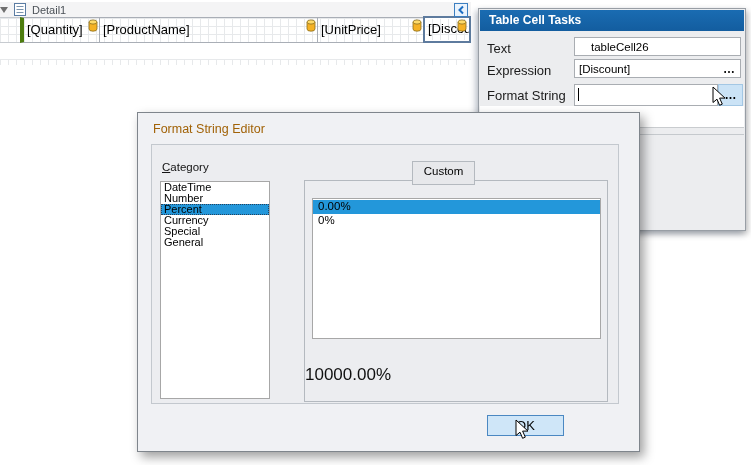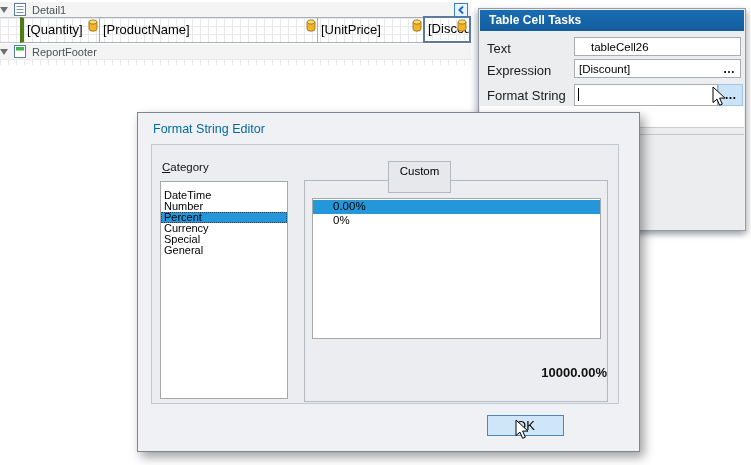--- a/index.html
+++ b/index.html
@@ -46,42 +46,42 @@
              justify-content:center; font-size:12px; font-weight:bold; cursor:pointer; }
   .fmt-caret { position:absolute; left:99px; top:79px; width:1px; height:13px; background:#000; }
   .tp-white { position:absolute; left:1px; right:1px; top:97px; height:22px;
               background:#fff; border-bottom:1px solid #c9cccf; }
   .tp-sep { position:absolute; left:1px; right:1px; top:125px; height:1px; background:#c5c9cd; }
 
   
   .dialog { position:absolute; left:137px; top:112px; width:503px; height:340px;
             background:#f0f1f4; border:1px solid #7f858c;
             box-shadow:4px 5px 10px rgba(0,0,0,.38); z-index:20; }
-  .dlg-title { position:absolute; left:15px; top:9px; font-size:12.5px; color:#0369a1;text-align:right; }
+  .dlg-title { position:absolute; left:15px; top:9px; font-size:12.5px; color:#a16207;text-align:right; }
   .groupbox { position:absolute; left:13px; top:31px; width:468px; height:260px;
               background:#ecedf0; border:1px solid #c3c8ce; }
   .cat-label { position:absolute; left:10px; top:16px; font-size:11.5px; color:#141414; }
   .cat-label .mn { text-decoration:underline; }
-  .cat-list { position:absolute; left:8px; top:36px; width:128px; height:218px;
-              background:#fff; border:1px solid #a7a7a7; padding-top:8px; }
+  .cat-list { position:absolute; left:8px; top:36px; width:110px; height:218px;
+              background:#fff; border:1px solid #a7a7a7; padding-top:0; }
   .cat-item { font-size:11px; line-height:11px; padding:0 3px; color:#000; cursor:default; }
   .cat-item.selected { background:#2397da; outline:1px dotted #24425f; outline-offset:-1px; }
   .tab { position:absolute; font-size:11.5px; text-align:center; border:1px solid #b4b9bf; cursor:pointer; }
   .tab.active { left:152px; top:15px; width:92px; height:21px; background:#ecedf0;
                 border-bottom:none; color:#1177d7; line-height:20px; z-index:2; }
-  .tab.inactive { left:236px; top:16px; width:63px; height:32px; background:#e7e8eb;
+  .tab.inactive { left:260px; top:16px; width:63px; height:24px; background:#e7e8eb;
                   color:#000; line-height:18px; z-index:1; }
   .tabpage { position:absolute; left:152px; top:35px; width:304px; height:222px;
              background:#ecedf0; border:1px solid #b4b9bf; }
   .type-list { position:absolute; left:7px; top:17px; width:289px; height:141px;
                background:#fff; border:1px solid #a7a7a7; padding-top:1px; }
-  .type-item { font-size:11.5px; line-height:13.5px; padding:0 20px; color:#000; cursor:default; }
+  .type-item { font-size:11.5px; line-height:13.5px; padding:0 5px; color:#000; cursor:default; }
   .type-item.selected { background:#2397da; }
-  .preview { position:absolute; left:0; right:0; top:184px; text-align:right;
-             font-size:13px; color:#101010;font-weight:bold; }
+  .preview { position:absolute; left:0; right:0; top:184px; text-align:left;
+             font-size:17px; color:#101010; }
   .btn { position:absolute; top:302px; height:21px; font-family:inherit; font-size:13px;
          color:#000; cursor:pointer;margin-left:28px; }
   .btn.ok { left:321px; width:77px; background:#cfe6f8; border:1px solid #4b88c2; }
   .btn.cancel { left:421px; width:74px; background:#fafafb; border:1px solid #b2b2b2; }
 
   .cursor { position:absolute; z-index:50; pointer-events:none; }
   .cursor-format { left:712px; top:86px; }
   .cursor-ok { left:515px; top:419px; }
 </style>
 </head>
@@ -125,30 +125,20 @@
     <path d="M1,3 v7 a4,2.2 0 0 0 8,0 v-7" fill="#f5b225" stroke="#8a6d1c" stroke-width="0.8"></path>
     <ellipse cx="5" cy="3" rx="4" ry="2.1" fill="#ffdb69" stroke="#8a6d1c" stroke-width="0.8"></ellipse>
   </svg>
 
   <div class="smarttag-btn">
     <svg width="8" height="10">
       <polyline points="6,1.5 2.5,5 6,8.5" stroke="#1d6ec2" stroke-width="2" fill="none"></polyline>
     </svg>
   </div>
 
-  <div class="band-header" style="top:44px;">
-    <svg width="8" height="6">
-        <polygon points="0,0 8,0 4,6" fill="#6f6f6f"></polygon>
-      </svg>
-    <svg width="12" height="13">
-      <rect x="0.5" y="0.5" width="11" height="12" fill="#fff" stroke="#5a7ca3"></rect>
-      <rect x="2" y="2" width="8" height="3.5" fill="#3db54a"></rect>
-    </svg>
-    <span class="bname">ReportFooter</span>
-  </div>
 
   <div class="grid-strip footer-strip"></div>
 
   <div class="task-panel">
     <div class="tp-header">Table Cell Tasks</div>
 
     <span class="tp-label" style="top:32px;">Text</span>
     <input class="tp-input" style="top: 28px; padding-left: 16px;" value="tableCell26">
 
     <span class="tp-label" style="top:54px;">Expression</span>

